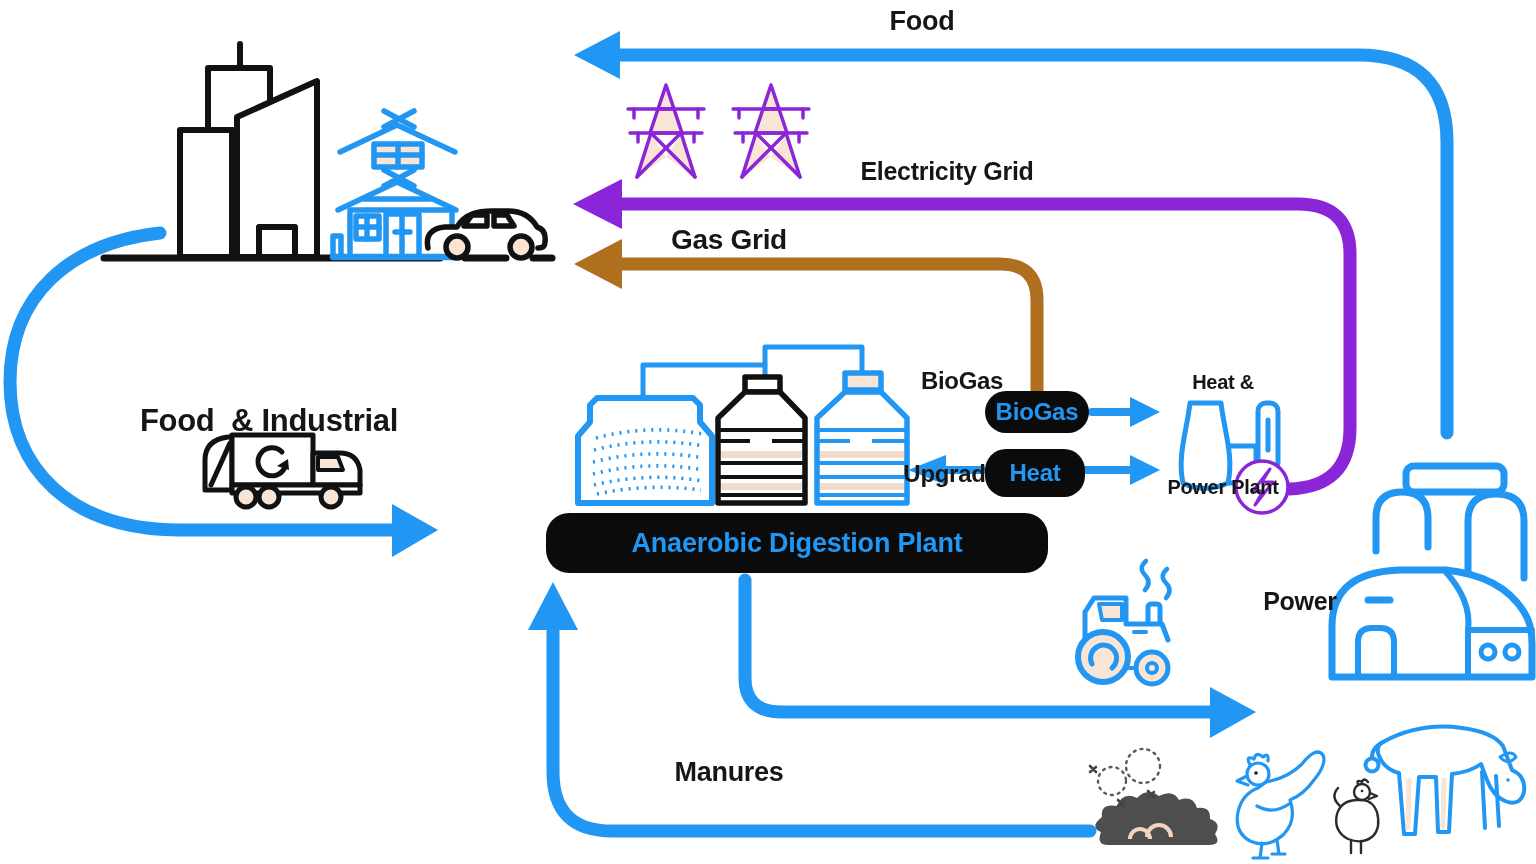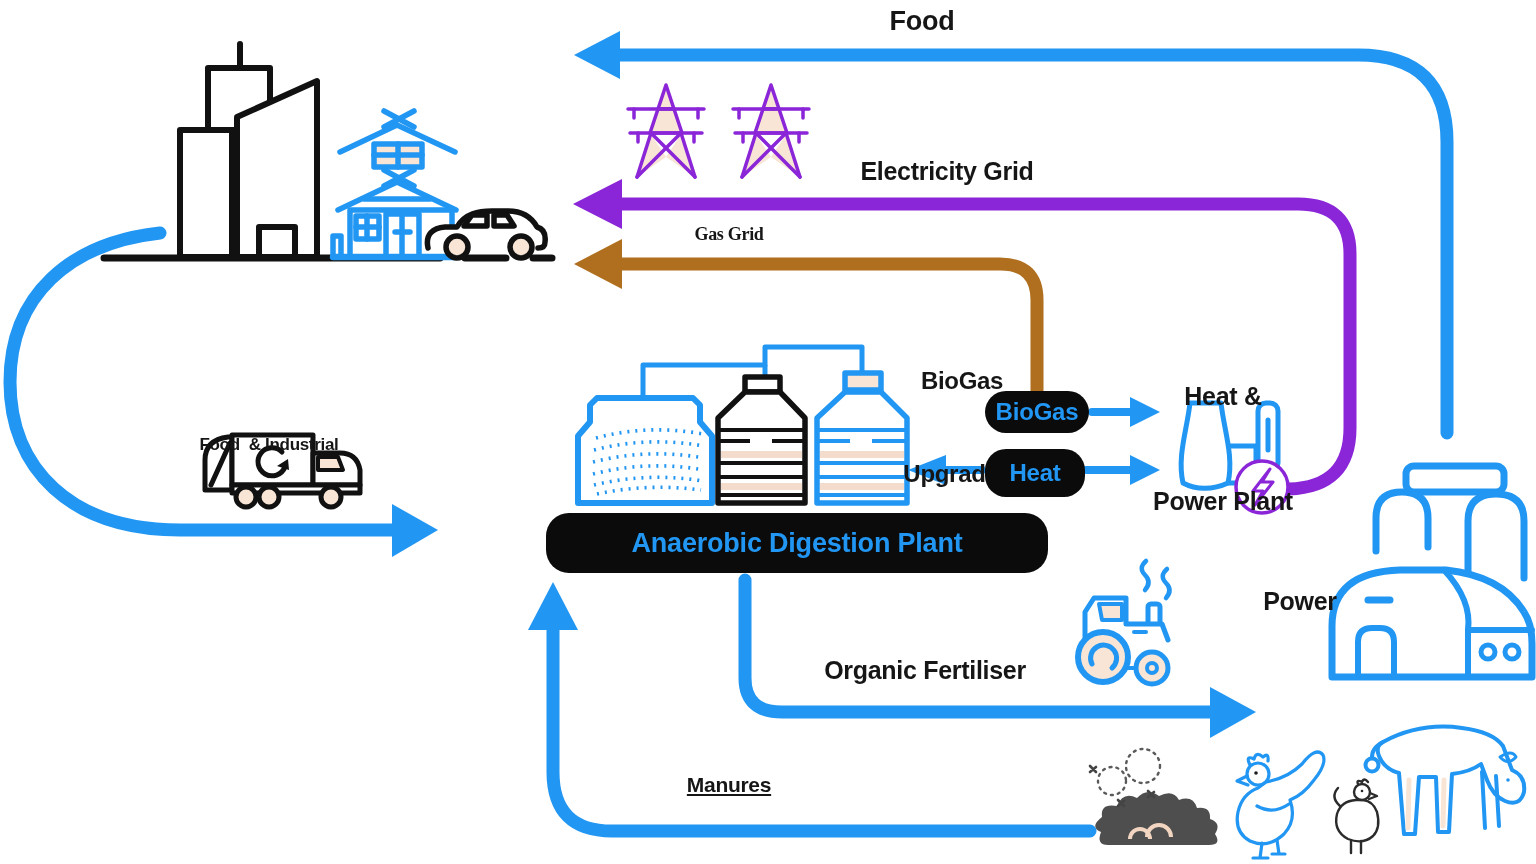--- a/index.html
+++ b/index.html
@@ -17,27 +17,27 @@
     font-weight:700;color:var(--ink);letter-spacing:-0.3px;white-space:pre;
   }
   .lbl span{display:block;}
   .pill{
     position:absolute;background:var(--pill-black);color:var(--flow-blue);
     border-radius:24px;display:flex;align-items:center;justify-content:center;
     font-weight:700;letter-spacing:-0.2px;
   }
   #lbl-food{left:922px;top:6px;font-size:27px;}
   #lbl-electricity{left:924px;top:157px;font-size:25px;margin-left:23px;}
-  #lbl-gasgrid{left:729px;top:224px;font-size:18px;font-family:Liberation Serif, serif;}
-  #lbl-waste{left:269px;top:360px;font-size:17px;line-height:34px;}
+  #lbl-gasgrid{left:729px;top:224px;font-size:28px;}
+  #lbl-waste{left:269px;top:336px;font-size:31px;line-height:34px;}
   #lbl-upgrading{left:962px;top:303px;font-size:24px;line-height:31px;}
-  #lbl-heatpower{left:1223px;top:309px;font-size:25px;line-height:35px;}
+  #lbl-heatpower{left:1223px;top:295px;font-size:20px;line-height:35px;}
   #lbl-fertiliser{left:925px;top:656px;font-size:25px;}
   #lbl-farm{left:1300px;top:587px;font-size:25px;}
-  #lbl-manures{left:729px;top:773px;font-size:21px;text-decoration:underline;}
+  #lbl-manures{left:729px;top:757px;font-size:27px;}
   #pill-biogas{left:985px;top:391px;width:104px;height:42px;font-size:24px;border-radius:21px;}
   #pill-heat{left:985px;top:449px;width:100px;height:48px;font-size:24px;border-radius:21px;}
   #pill-adplant{left:546px;top:513px;width:502px;height:60px;font-size:27px;border-radius:23px;}
 </style>
 </head>
 <body>
 
 <div id="stage">
 
 <svg id="diagram-svg" width="1536" height="864" viewBox="0 0 1536 864">
@@ -313,21 +313,20 @@
   <div class="lbl" id="lbl-upgrading">
     <span>BioGas</span>
     <span>Upgrading</span>
   </div>
 
   <div class="lbl" id="lbl-heatpower">
     <span>Heat &amp;</span>
     <span>Power Plant</span>
   </div>
 
-  <div class="lbl" id="lbl-fertiliser">Organic Fertiliser</div>
 
   <div class="lbl" id="lbl-farm">Power</div>
 
   <div class="lbl" id="lbl-manures">Manures</div>
 
   <div class="pill" id="pill-biogas">BioGas</div>
   <div class="pill" id="pill-heat">Heat</div>
   <div class="pill" id="pill-adplant">Anaerobic Digestion Plant</div>
 
 </div>

